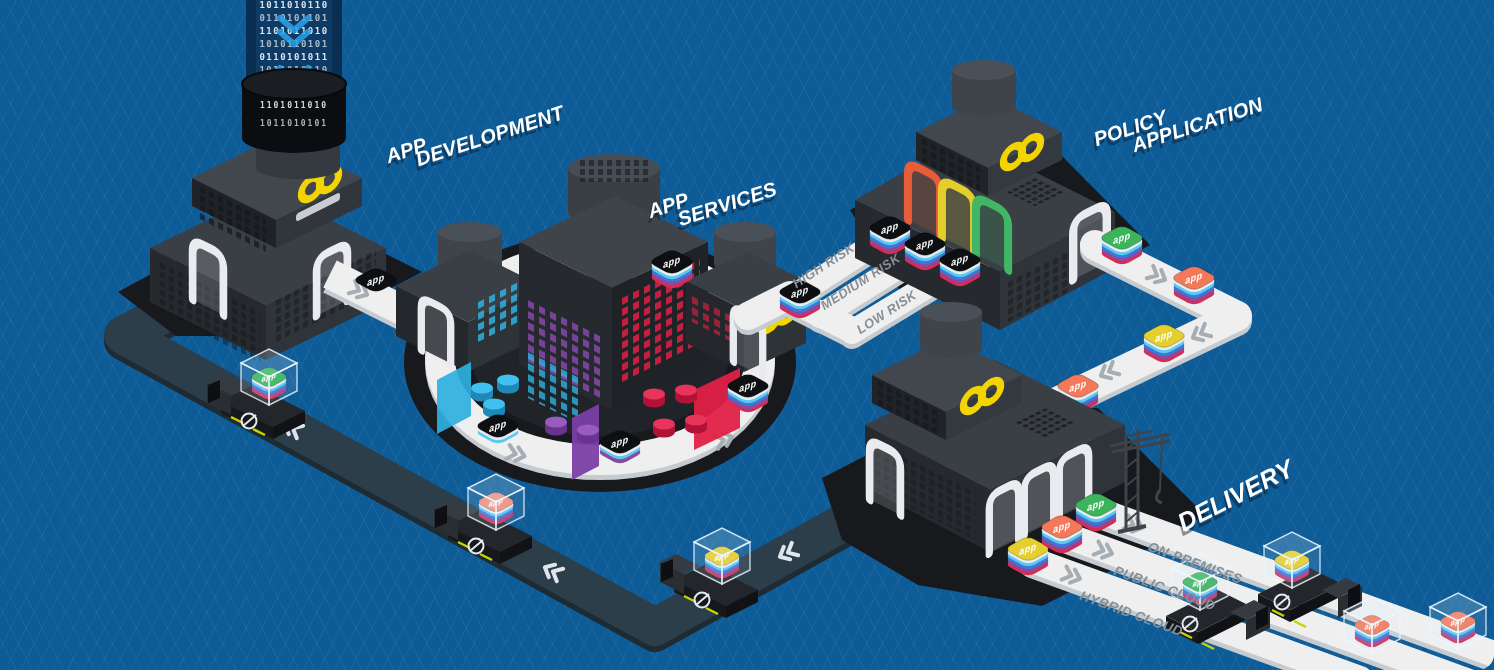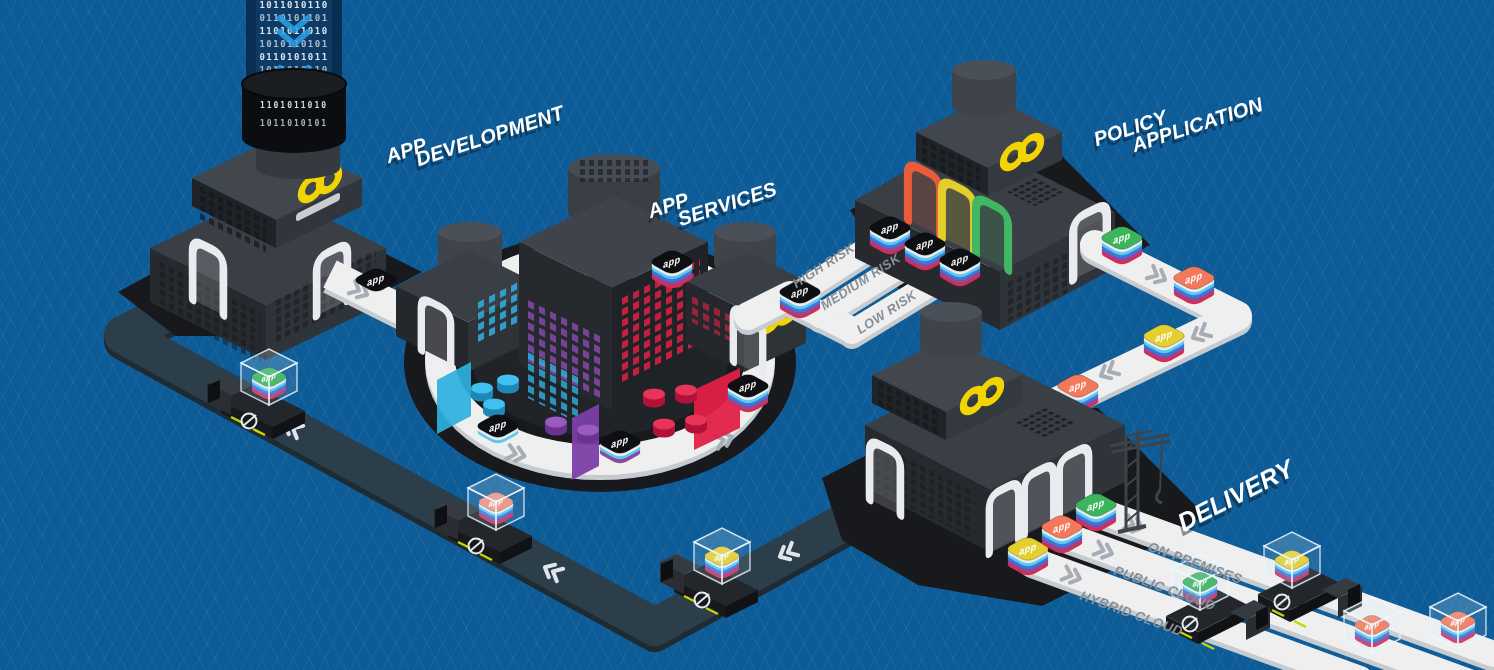--- a/index.html
+++ b/index.html
@@ -1,21 +1,21 @@
 <!DOCTYPE html>
 <html><head>
 <meta charset="utf-8">
 <style>
   html,body{margin:0;padding:0;background:#0E5C97;}
   .scene{position:relative;width:1494px;height:670px;overflow:hidden;
     background-color:#0E5C97;
     background-image:
       repeating-linear-gradient(63deg, rgba(255,255,255,0.05) 0 1px, transparent 1px 14px),
       repeating-linear-gradient(117deg, rgba(255,255,255,0.05) 0 1px, transparent 1px 14px);
-    font-family:"Liberation Sans",sans-serif;}
+    font-family:"Liberation Sans",sans-serif;border-radius:16px;}
   svg{position:absolute;left:0;top:0;}
   
   .ly.w{fill:#E8ECEF}.ly.c{fill:#5BC8F0}.ly.b{fill:#3B78D8}.ly.p{fill:#8A4A9E}.ly.r{fill:#D92B50}
   .tp{stroke:rgba(0,0,0,.28);stroke-width:1}
   .tp.k{fill:#0D0F13}.tp.g{fill:#3CB45C}.tp.o{fill:#F4795A}.tp.y{fill:#E5CF2E}.tp.s{fill:#F29080}
   .albl{fill:#FFFFFF;font:700 9.5px "Liberation Sans",sans-serif;text-anchor:middle;letter-spacing:.5px}
   .bin{fill:#DEE4E9;font:600 9px "DejaVu Sans Mono",monospace;text-anchor:middle;letter-spacing:1.5px}
   .bin2{fill:#D5DBE0;font:600 8px "DejaVu Sans Mono",monospace;text-anchor:middle;letter-spacing:2px}
   
   .lbl{position:absolute;color:#fff;font-weight:800;font-style:italic;white-space:nowrap;

